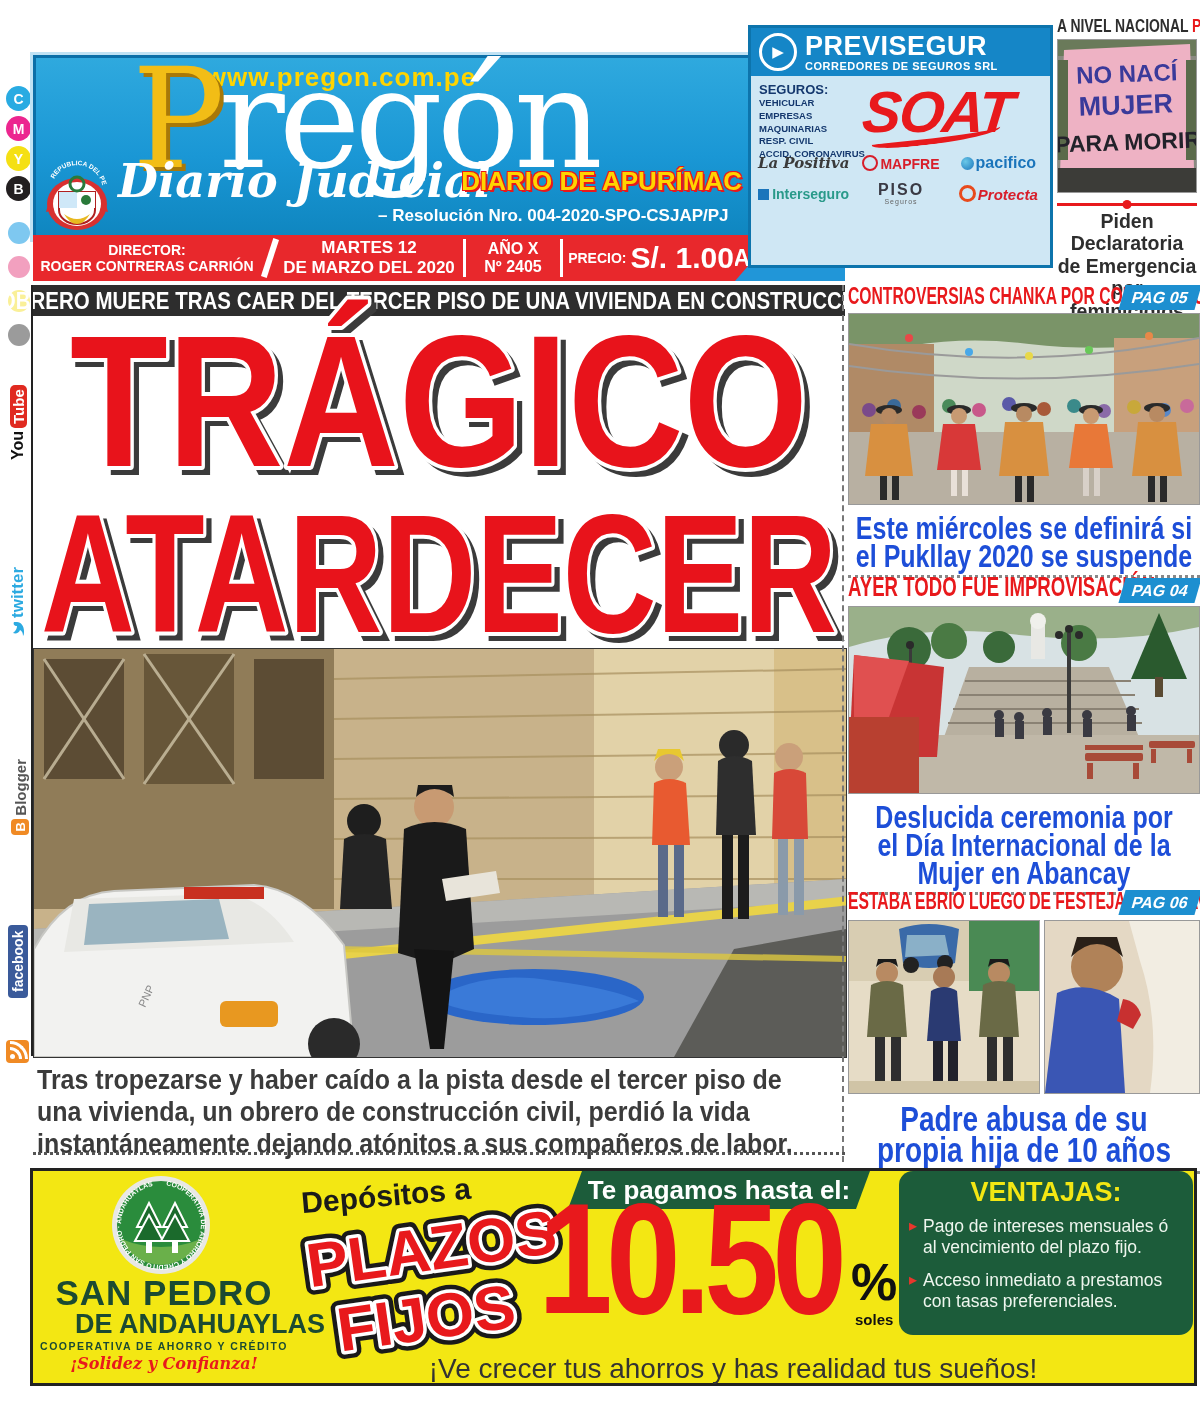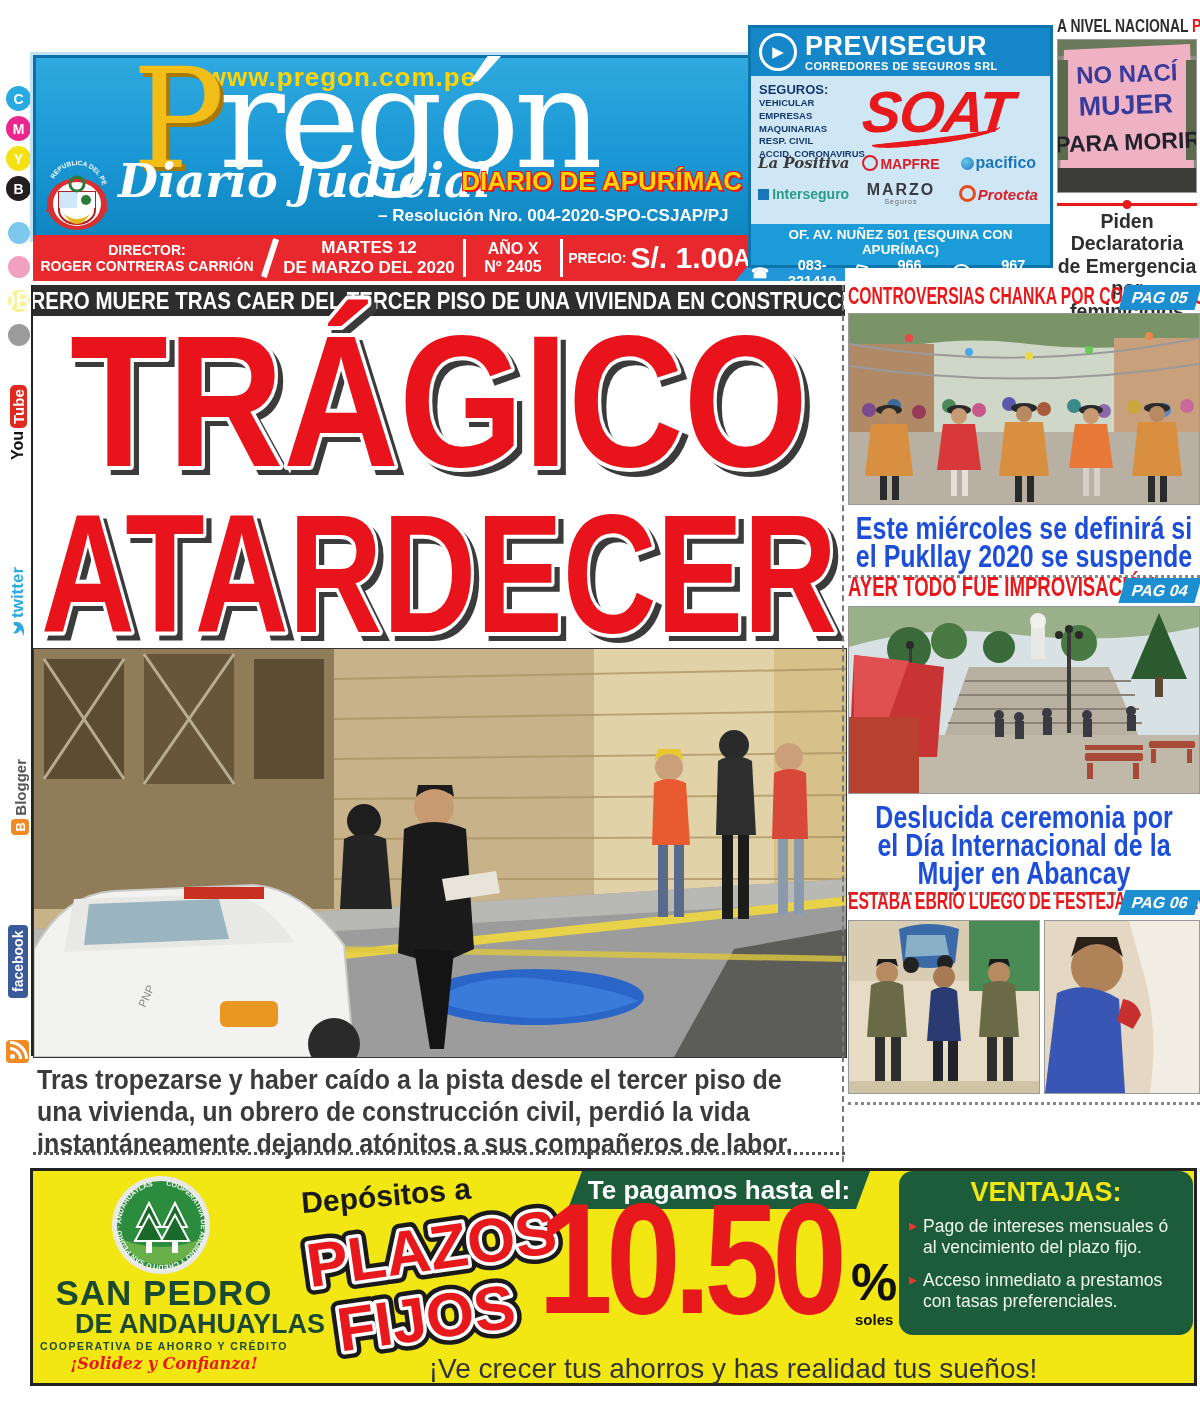--- a/index.html
+++ b/index.html
@@ -269,33 +269,22 @@
         <div class="it">RESP. CIVIL</div>
         <div class="it">ACCID. CORONAVIRUS</div>
       </div>
       <div class="soat">SOAT</div>
       <div class="soat-swoosh"></div>
       <div class="brands">
         <span class="b-lapos"><span>La Positiva</span><span class="sw"></span></span>
         <span class="b-mapfre"><span class="ic"></span><span>MAPFRE</span></span>
         <span class="b-pac"><span class="ic"></span><span>pacifico</span></span>
         <span class="b-int"><span class="ic"></span><span>Interseguro</span></span>
-        <span class="b-rimac"><span>MARZO</span><span class="s">Seguros</span></span>
+        <span class="b-rimac"><span>PISO</span><span class="s">Seguros</span></span>
         <span class="b-prot"><span class="ic"></span><span>Protecta</span></span>
-      </div>
-    </div>
-    <div class="prev-foot">
-      <div class="l1">OF. AV. NUÑEZ 501 (ESQUINA CON APURÍMAC)</div>
-      <div class="l2">
-        <span>☎</span>
-        <span>083-321419</span>
-        <span class="mob"></span>
-        <span>966 337715</span>
-        <span class="wa">✆</span>
-        <span>967 794200</span>
       </div>
     </div>
   </div>
 
   <div class="nac">
     <div class="nac-head">
       <span>A NIVEL NACIONAL</span>
       <span class="pg">Pag.13</span>
     </div>
     <svg class="nac-photo" width="138" height="152" viewBox="0 0 138 152">
@@ -599,20 +588,24 @@
       </svg>
       <svg class="rc-photo" width="154" height="172" viewBox="0 0 154 172">
         <rect width="154" height="172" fill="#e4d8c4"></rect>
         <path d="M95 40 q20 60 10 132 l49 0 0 -172 -70 0Z" fill="#f2ede2"></path>
         <circle cx="52" cy="46" r="26" fill="#b08258"></circle>
         <path d="M26 36 q26 -26 52 0 l-6 -20 -40 0Z" fill="#2a2018"></path>
         <path d="M12 72 q30 -14 62 6 l6 94 -80 0Z" fill="#3a56b4"></path>
         <path d="M78 78 q14 2 18 16 l-8 14 -16 -8Z" fill="#c83030"></path>
       </svg>
     </div>
+    <div class="rc-cap" style="font-size:28px">
+      <div>Padre abusa de su</div>
+      <div>propia hija de 10 años</div>
+    </div>
     <div class="rc-dots"></div>
   </div>
 
   <div class="bad">
     <svg class="sp-logo" width="100" height="100" viewBox="0 0 100 100">
       <circle cx="50" cy="50" r="49" fill="#e8e8e4"></circle>
       <circle cx="50" cy="50" r="44" fill="#2a8c3c"></circle>
       <path d="M10 64 a44 44 0 0 0 80 0 q-40 16 -80 0Z" fill="#6ab04a"></path>
       <defs>
           <path id="ringp" d="M50 10 a40 40 0 1 1 -0.01 0Z"></path>

